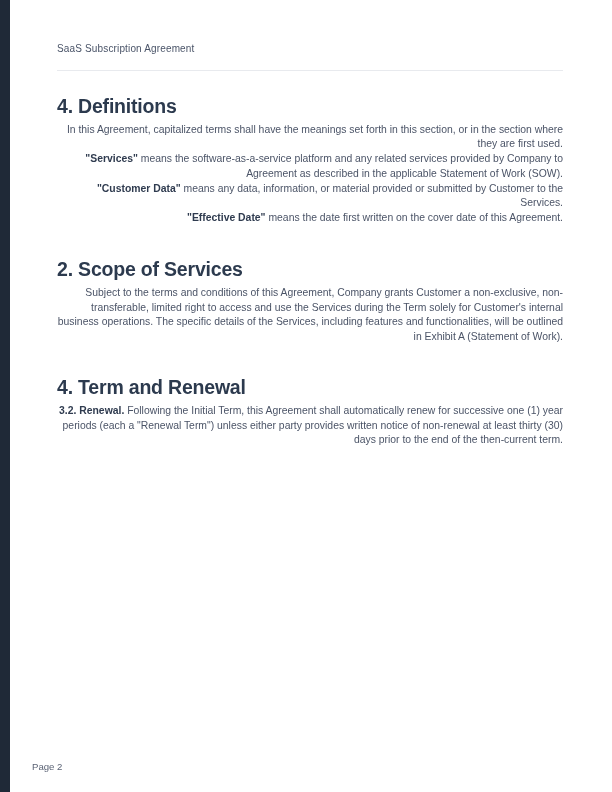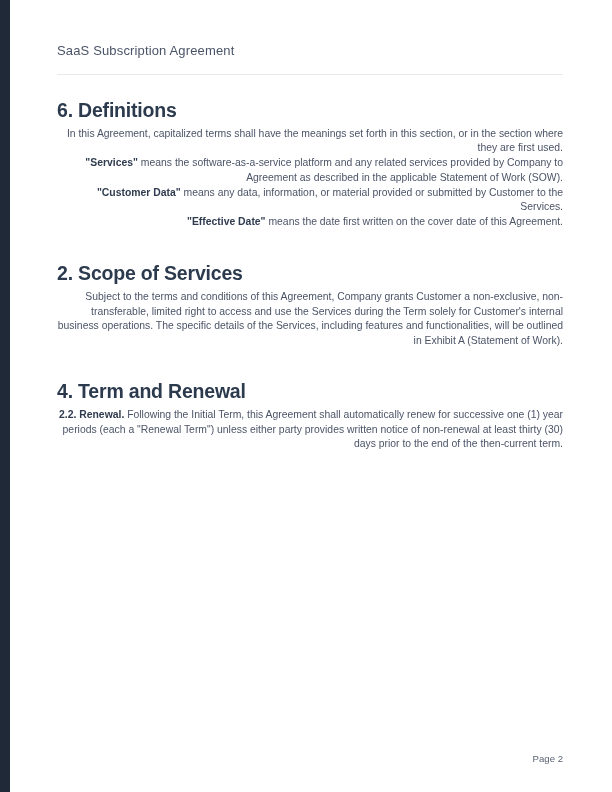--- a/index.html
+++ b/index.html
@@ -36,21 +36,21 @@
     top: 0;
     width: 602px;
     height: 792px;
     box-sizing: border-box;
     padding: 0 49px 0 47px;
   }
   .doc-header {
     padding-top: 42px;
   }
   .doc-header-title {
-    font-size: 13px;
+    font-size: 10px;
     line-height: 1.35;
     color: #4a5468;
     letter-spacing: 0.15px;
     font-weight: 400;
   }
   .header-rule {
     margin-top: 14px;
     border-bottom: 1px solid #e8eaee;
     width: 100%;
   }
@@ -80,25 +80,24 @@
     text-align: right;
   }
   p.para b,
   p.para strong {
     font-weight: bold;
     color: #2f3b4f;
   }
   .doc-footer {
     position: absolute;
     left: 10px;
-    bottom: 26px;
+    bottom: 18px;
     width: 602px;
     box-sizing: border-box;
     padding: 0 49px 0 22px;
-    text-align: right;
   }
   .page-number {
     font-size: 9.6px;
     color: #5b6375;
     line-height: 1.4;
   }
 </style>
 </head>
 <body>
 
@@ -109,35 +108,35 @@
   <div class="page-inner">
 
     <header class="doc-header">
       <div class="doc-header-title">SaaS Subscription Agreement</div>
       <div class="header-rule"></div>
     </header>
 
     <main class="content">
 
       <section class="doc-section section-1">
-        <h2 class="section-heading">6. Definitions</h2>
+        <h2 class="section-heading">4. Definitions</h2>
         <p class="para"><b></b><span>In this Agreement, capitalized terms shall have the meanings set forth in this section, or in the section where they are first used.</span></p>
         <p class="para"><b>"Services"</b><span> means the software-as-a-service platform and any related services provided by Company to Agreement as described in the applicable Statement of Work (SOW).</span></p>
         <p class="para"><b>"Customer Data"</b><span> means any data, information, or material provided or submitted by Customer to the Services.</span></p>
         <p class="para"><b>"Effective Date"</b><span> means the date first written on the cover date of this Agreement.</span></p>
       </section>
 
       <section class="doc-section section-2">
         <h2 class="section-heading">2. Scope of Services</h2>
         <p class="para"><b></b><span>Subject to the terms and conditions of this Agreement, Company grants Customer a non-exclusive, non-transferable, limited right to access and use the Services during the Term solely for Customer's internal business operations. The specific details of the Services, including features and functionalities, will be outlined in Exhibit A (Statement of Work).</span></p>
       </section>
 
       <section class="doc-section section-3">
         <h2 class="section-heading">4. Term and Renewal</h2>
-        <p class="para"><b>2.2. Renewal.</b><span> Following the Initial Term, this Agreement shall automatically renew for successive one (1) year periods (each a "Renewal Term") unless either party provides written notice of non-renewal at least thirty (30) days prior to the end of the then-current term.</span></p>
+        <p class="para"><b>3.2. Renewal.</b><span> Following the Initial Term, this Agreement shall automatically renew for successive one (1) year periods (each a "Renewal Term") unless either party provides written notice of non-renewal at least thirty (30) days prior to the end of the then-current term.</span></p>
       </section>
 
     </main>
   </div>
 
   <footer class="doc-footer">
     <span class="page-number">Page 2</span>
   </footer>
 
 </div>

